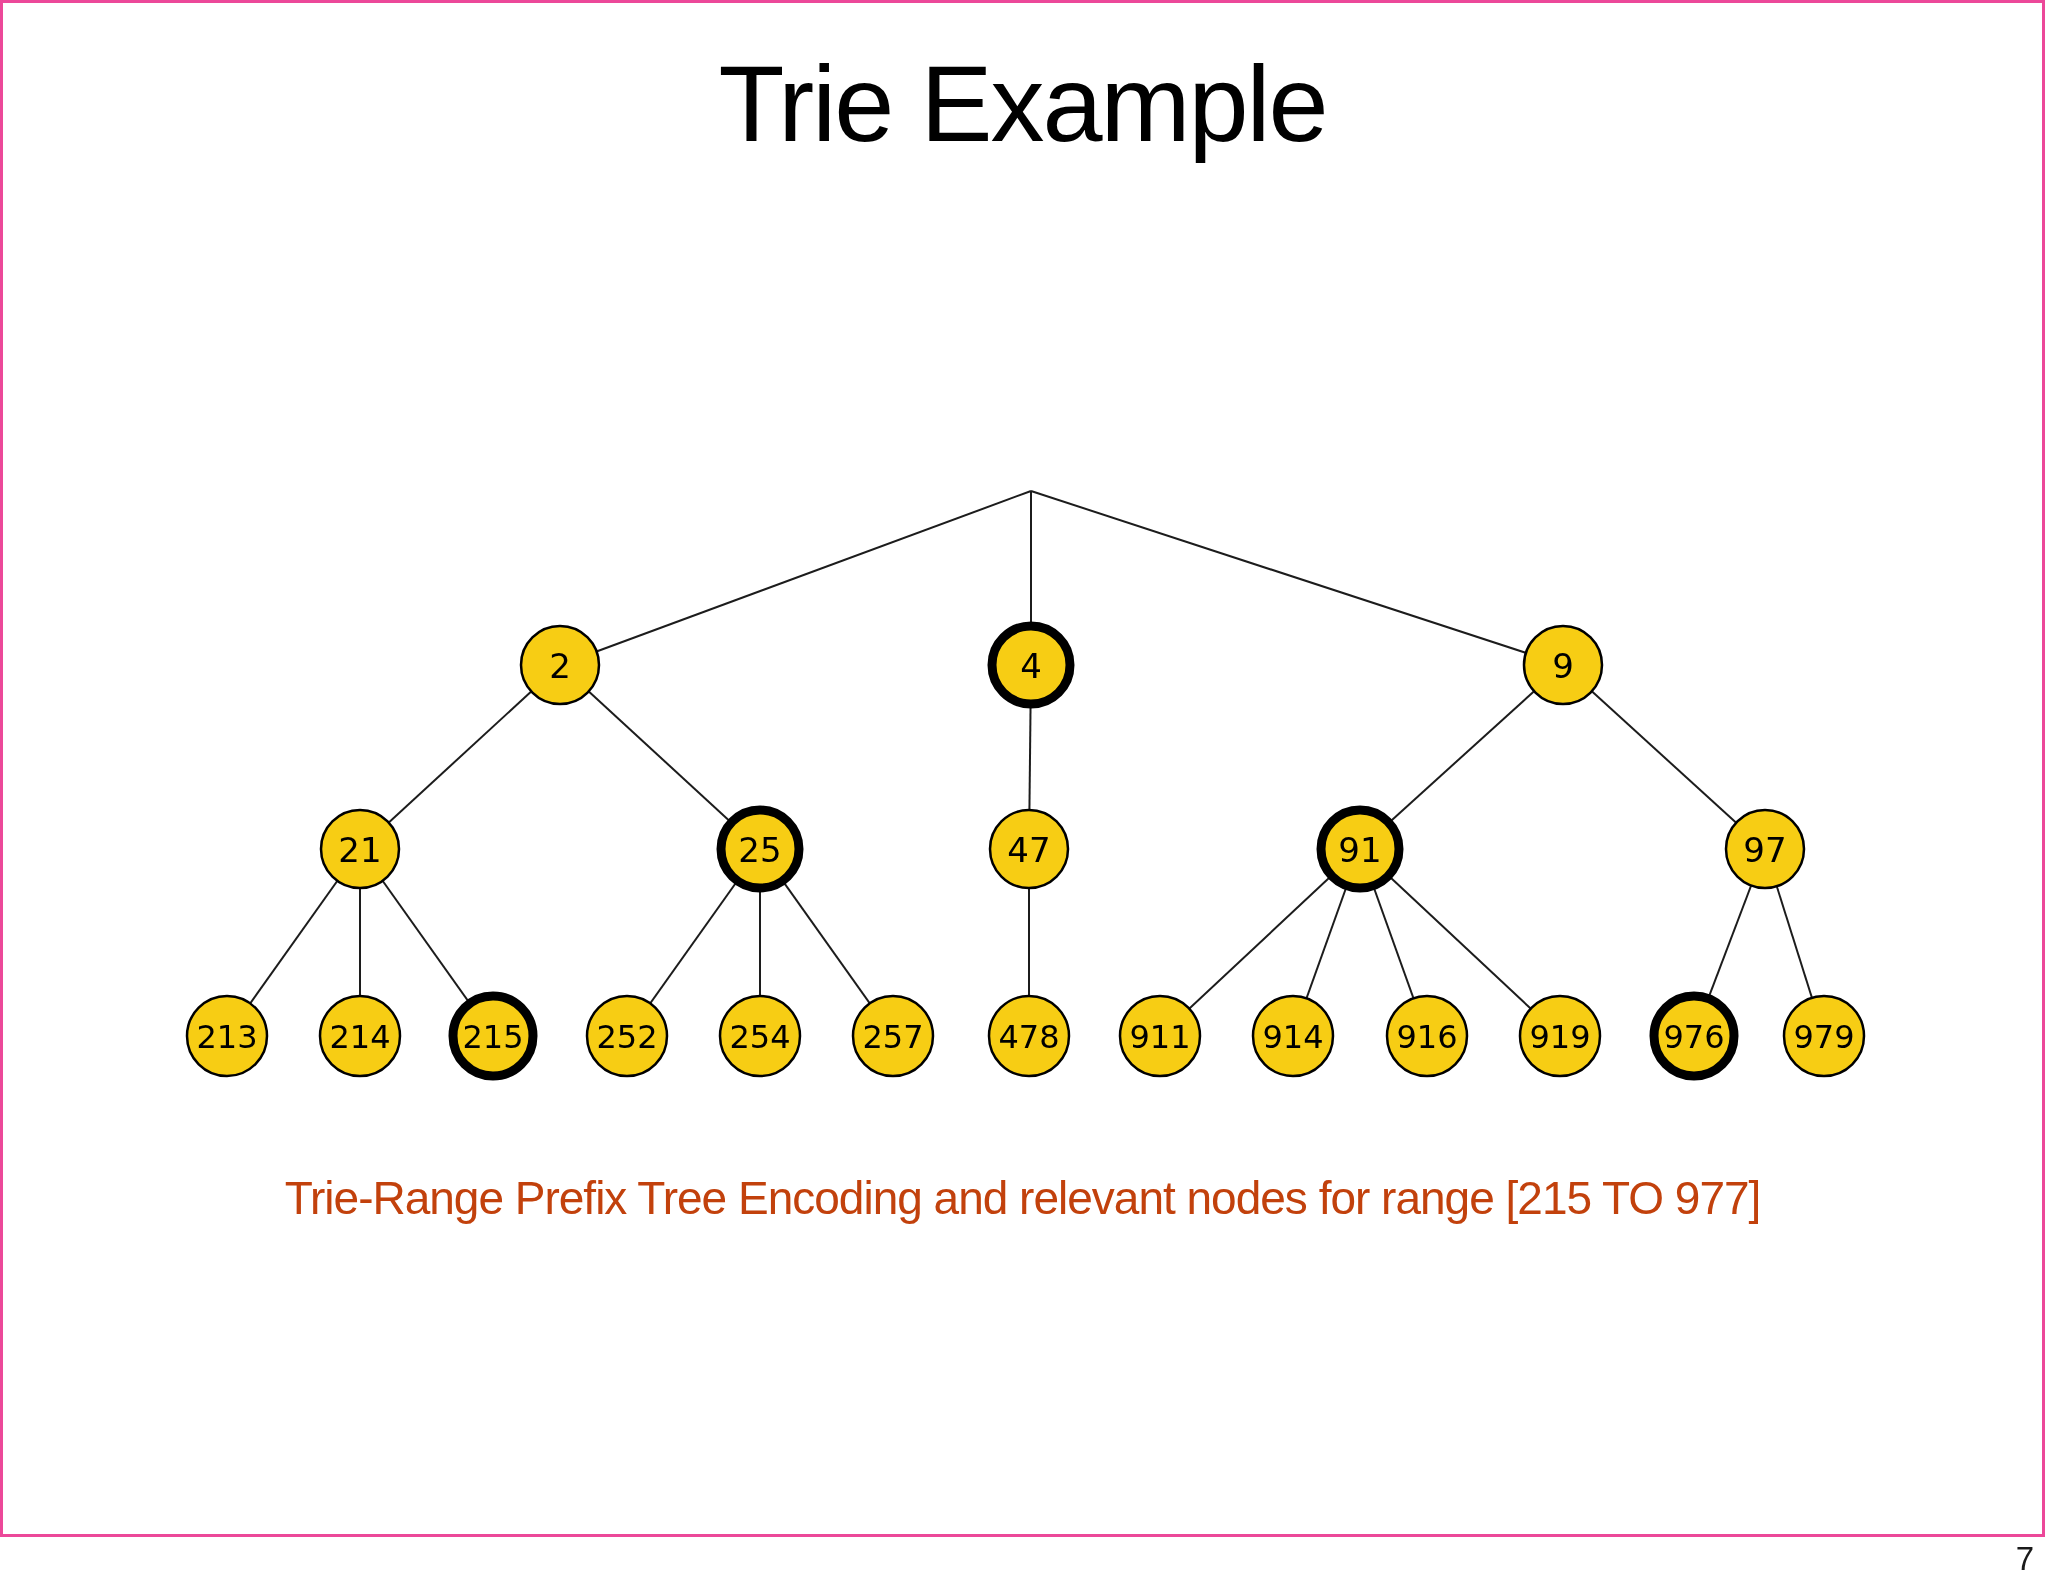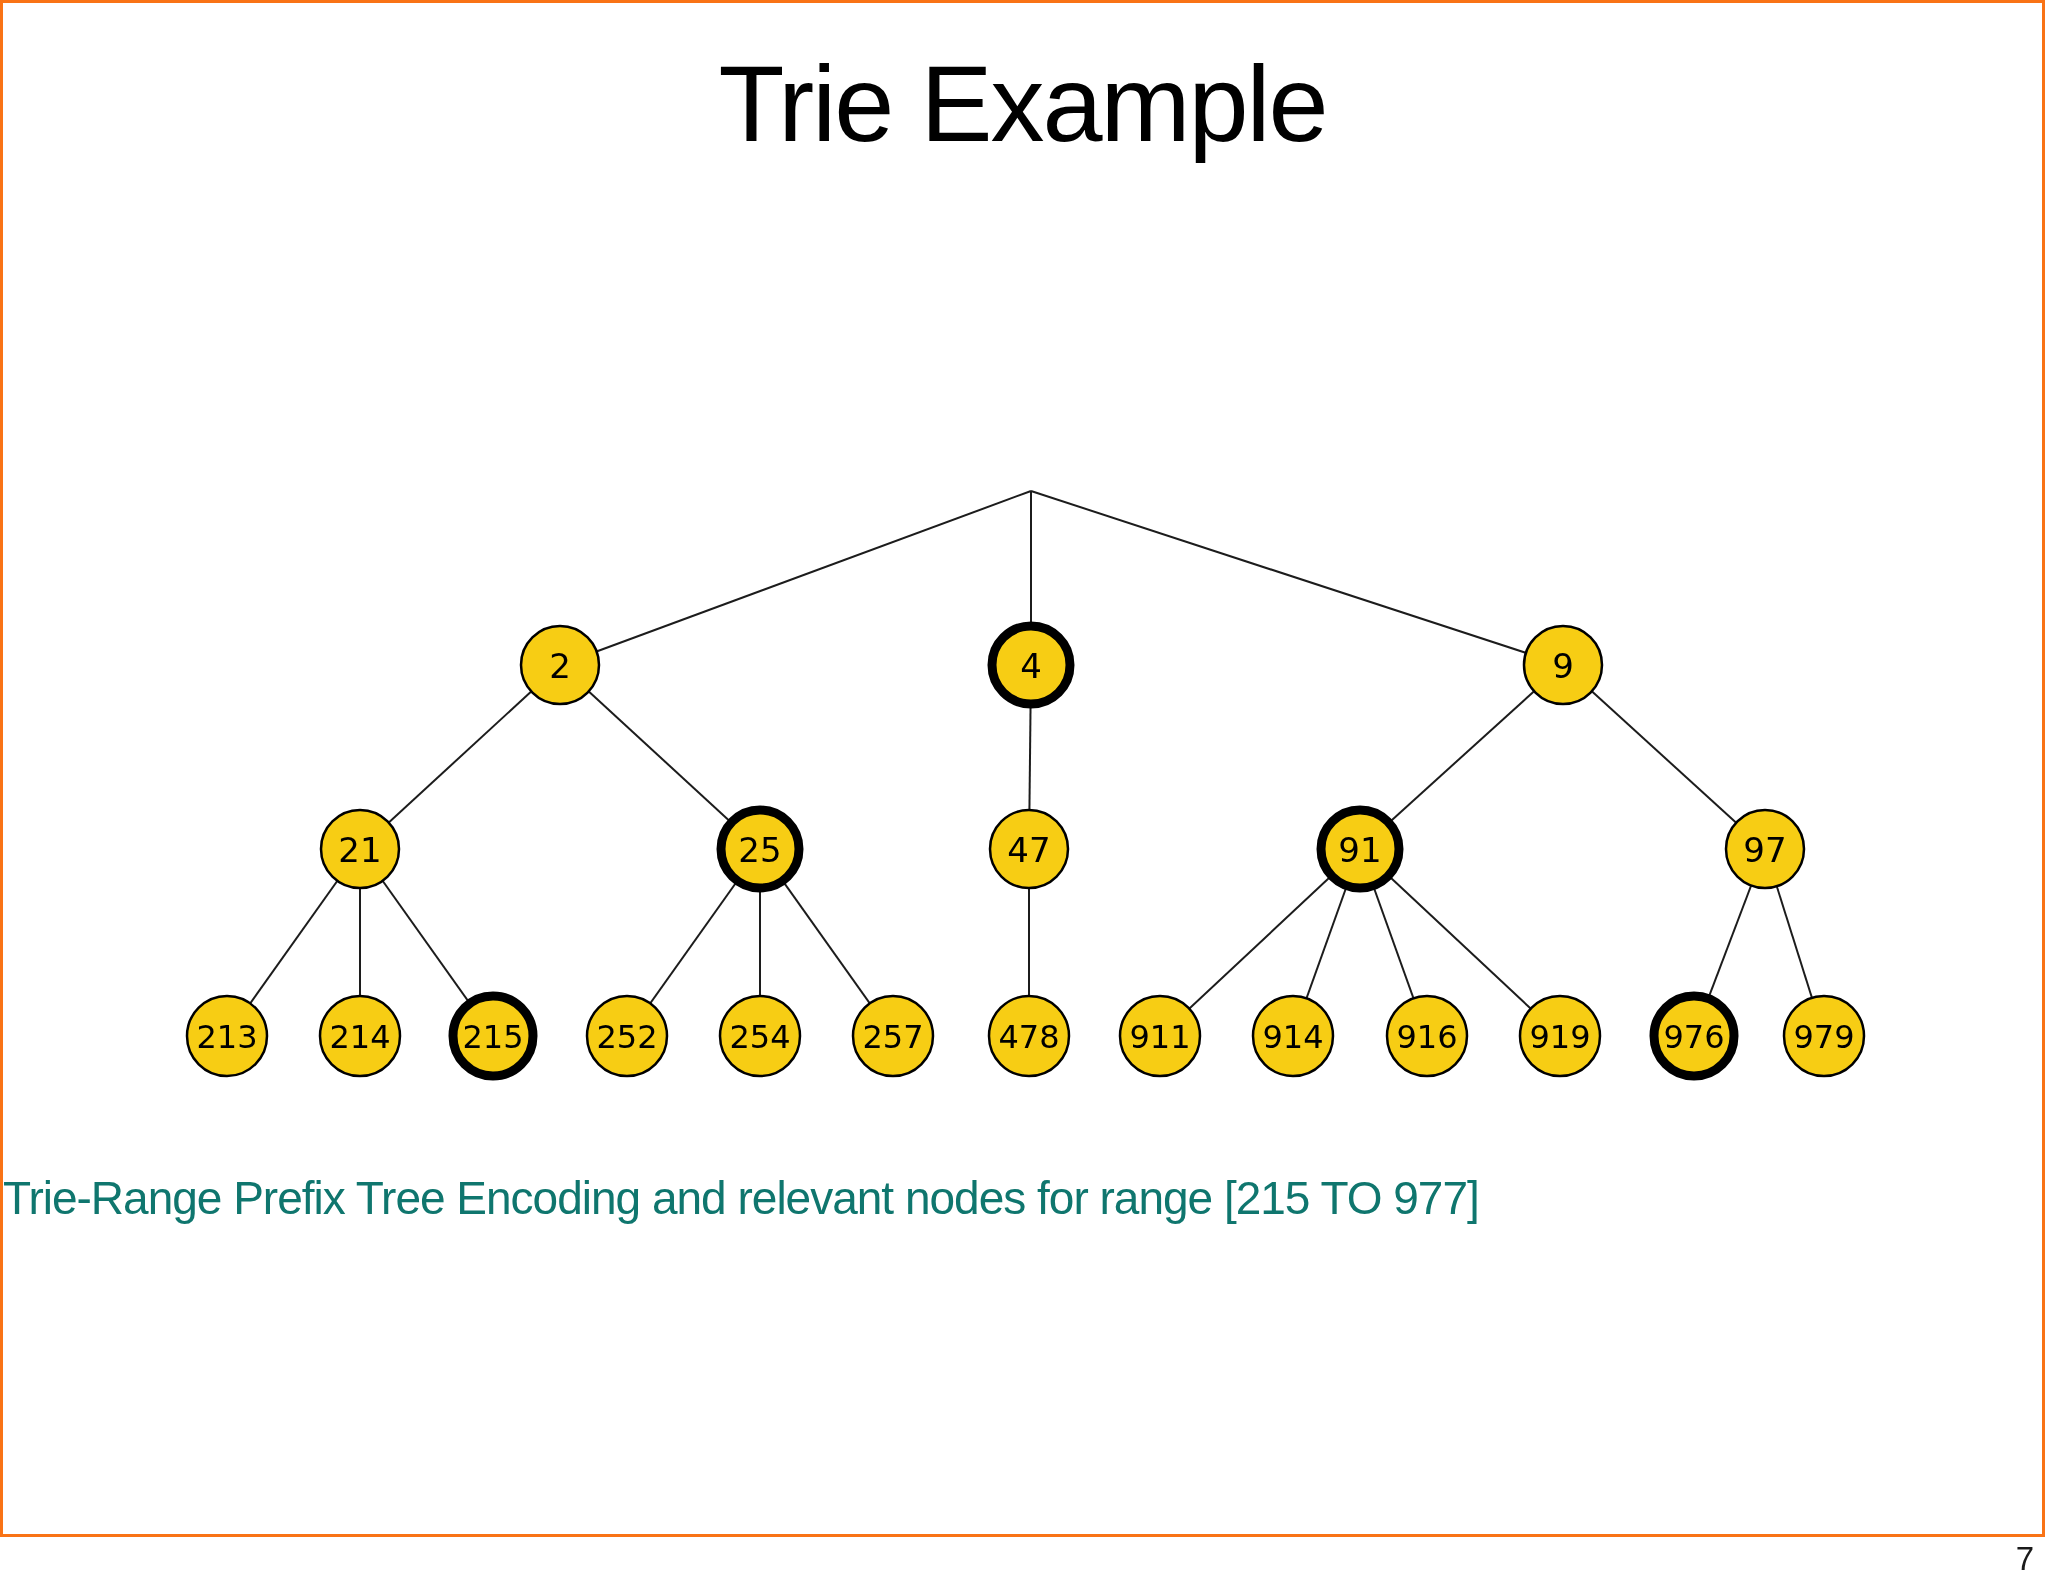--- a/index.html
+++ b/index.html
@@ -12,21 +12,21 @@
     overflow: hidden;
     font-family: "Liberation Sans", sans-serif;
   }
   .slide {
     position: absolute;
     left: 0;
     top: 0;
     width: 2045px;
     height: 1537px;
     box-sizing: border-box;
-    border: 3px solid #f97316;
+    border: 3px solid #ec4899;
     background: #ffffff;
   }
   .title {
     position: absolute;
     top: 38px;
     left: 0;
     width: 100%;
     margin: 0;
     text-align: center;
     font-size: 108px;
@@ -40,23 +40,24 @@
     left: 0;
     top: 0;
     width: 2042px;
     height: 1531px;
   }
   .caption {
     position: absolute;
     top: 1168px;
     left: 0;
     width: 100%;
+    text-align: center;
     font-size: 46px;
     font-weight: 400;
-    color: #0f766e;
+    color: #c2410c;
     letter-spacing: -1px;
     font-family: "Liberation Sans", sans-serif;
   }
   .page-number {
     position: absolute;
     top: 1540px;
     right: 14px;
     font-size: 33px;
     color: #1a1a1a;
     font-family: "Liberation Sans", sans-serif;

